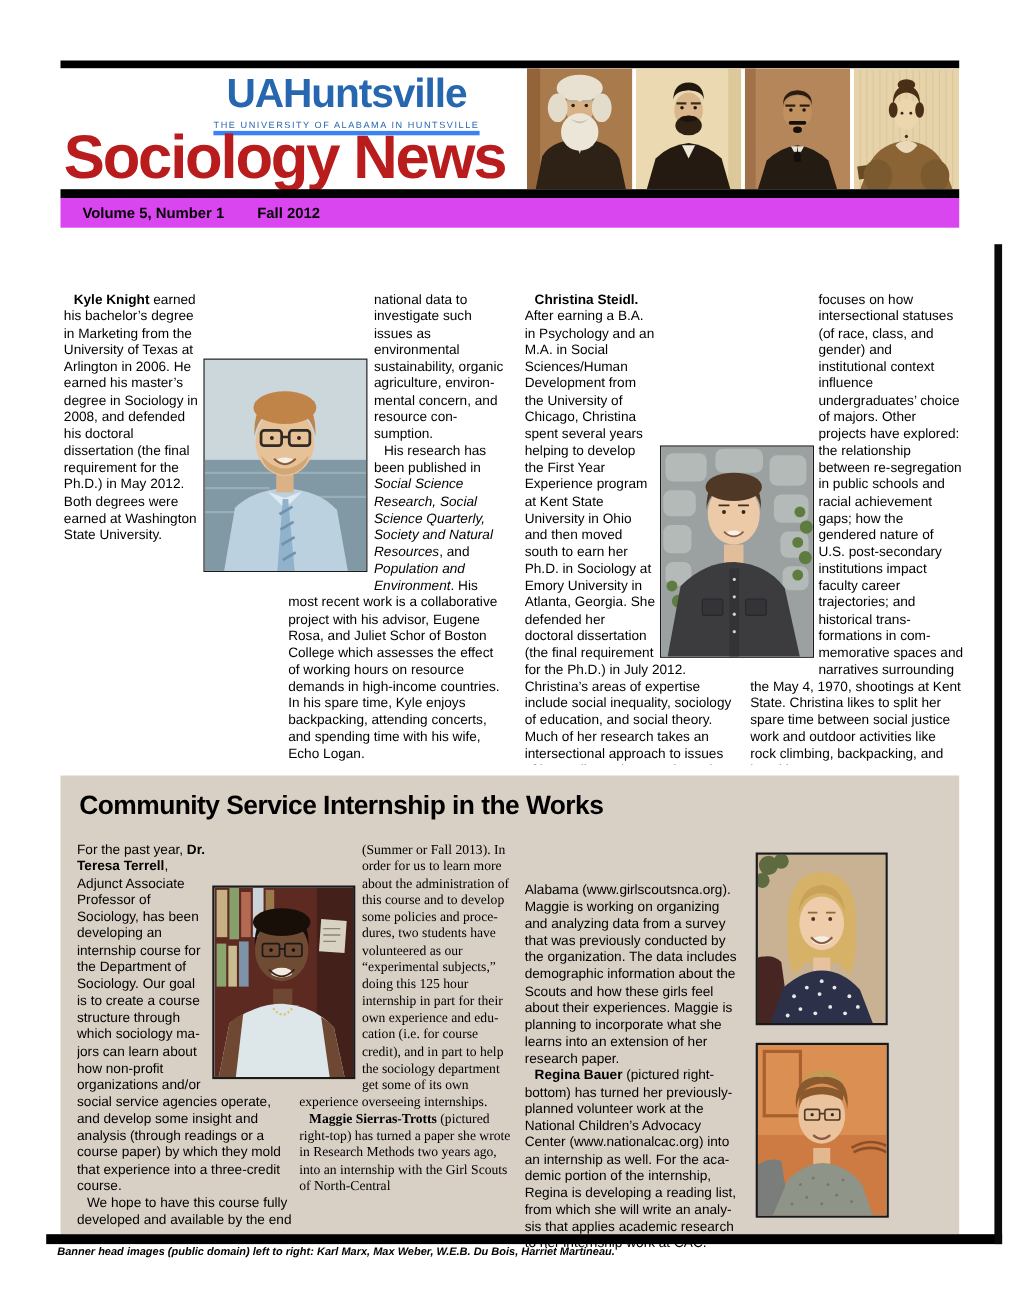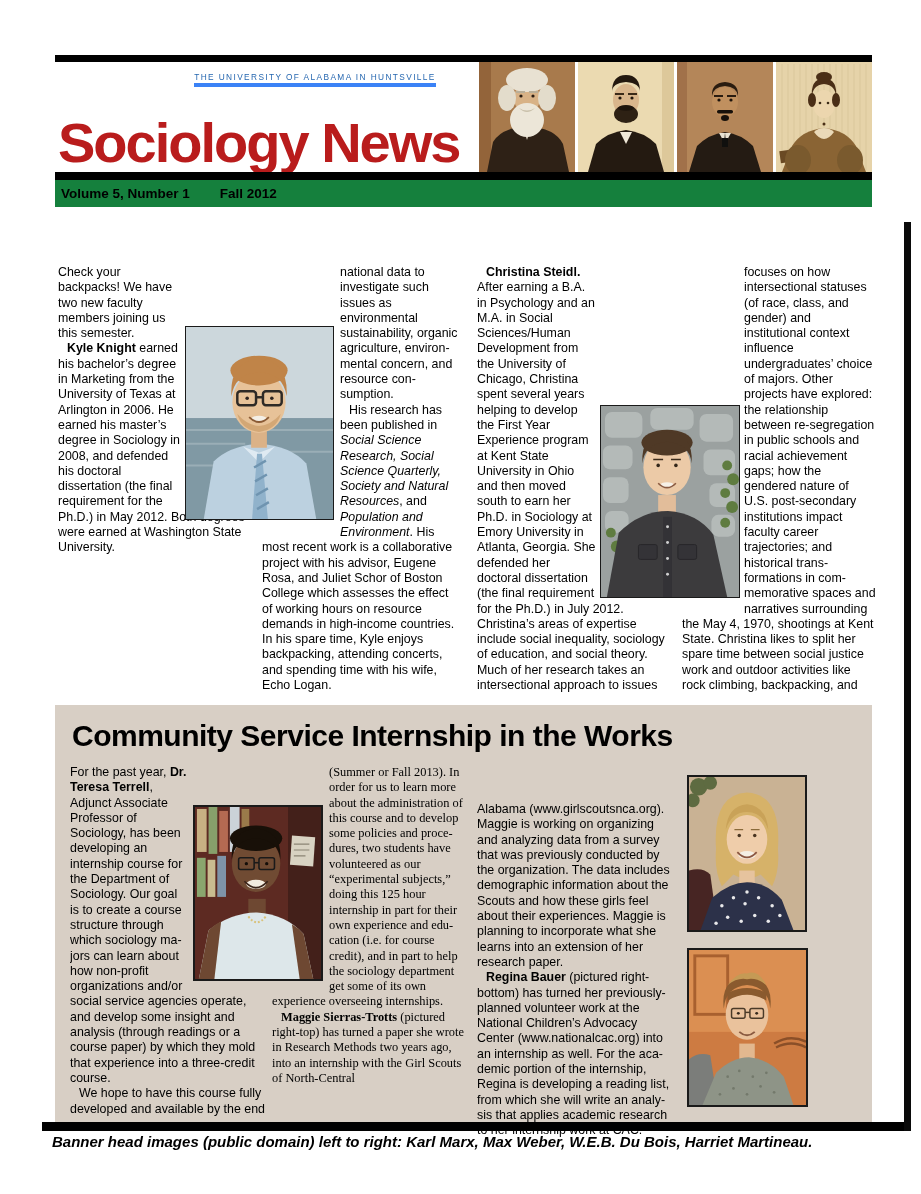--- a/index.html
+++ b/index.html
@@ -13,22 +13,22 @@
   .logo-tagline { display:inline-block; font-size:8.3px; letter-spacing:1.4px; color:#2667b0;
                   border-bottom:4px solid #3b82f6; padding-bottom:1px; margin-top:1px; white-space:nowrap; }
   .news-title { position:absolute; left:58px; top:110px; font-size:56px; font-weight:700;
                 letter-spacing:-2px; color:#b91c1c; white-space:nowrap; }
   .portraits  { position:absolute; left:479px; top:62px; width:393px; height:110px;
                 display:flex; gap:3px; }
   .portrait   { flex:1 1 0; overflow:hidden; }
   .portrait svg { display:block; width:100%; height:100%; }
 
   .black-strip { position:absolute; left:55px; top:172px; width:817px; height:8px; background:#000; }
-  .issue-bar   { position:absolute; left:55px; top:180px; width:817px; height:27px; background:#15803d;
-                 display:flex; align-items:center; padding-left:6px; font-size:13.5px; font-weight:700; }
+  .issue-bar   { position:absolute; left:55px; top:180px; width:817px; height:27px; background:#d946ef;
+                 display:flex; align-items:center; padding-left:20px; font-size:13.5px; font-weight:700; }
   .issue-term  { margin-left:30px; }
 
   
   .headline-1 { position:absolute; left:62px; top:222px; font-size:31px; font-weight:700; letter-spacing:-0.5px; white-space:nowrap; }
   .col { position:absolute; font-size:12.4px; line-height:15.3px; overflow:hidden; }
   .col p { margin:0; }
   .col p.ind { text-indent:9px; }
   .b  { font-weight:700; }
   .it { font-style:italic; }
   .sp-r { float:right; }
@@ -48,40 +48,41 @@
   .photo { position:absolute; border:1px solid #1a1a1a; overflow:hidden; background:#ccc; }
   .photo svg { display:block; width:100%; height:100%; }
   #photo-kyle      { left:185px; top:326px; width:149px; height:194px; }
   #photo-christina { left:600px; top:405px; width:140px; height:193px; }
   #photo-teresa    { left:193px; top:805px; width:130px; height:176px; border-width:2px; }
   #photo-maggie    { left:687px; top:775px; width:120px; height:157px; border-width:2px; }
   #photo-regina    { left:687px; top:948px; width:121px; height:159px; border-width:2px; }
 
   
   .article2-box { position:absolute; left:55px; top:705px; width:817px; height:417px; background:#d8cfc5; }
-  .headline-2 { position:absolute; left:72px; top:719px; font-size:30px; font-weight:700; letter-spacing:-0.5px; white-space:nowrap; }
+  .headline-2 { position:absolute; left:72px; top:719px; font-size:24px; font-weight:700; letter-spacing:-0.5px; white-space:nowrap; }
   #a2c1 { left:70px;  top:765px; width:196px; height:352px; }
   #a2c2 { left:272px; top:765px; width:196px; height:352px;font-family:Liberation Serif, serif; }
   #a2c3 { left:477px; top:802px; width:198px; height:352px; }
   #a2c1 .sp-r { width:77px; height:185px; margin-top:31px; }
   #a2c2 .sp-l { width:57px; height:185px; margin-top:31px; }
 
   
   .bottom-bar { position:absolute; left:42px; top:1122px; width:869px; height:9px; background:#000; }
   .right-rule { position:absolute; left:904px; top:222px; width:7px; height:909px; background:#0a0a0a; }
-  .footer-note { position:absolute; left:52px; top:1133px; font-size:15px; font-style:italic; font-weight:700; }
+  .footer-note { position:absolute; left:52px; top:1133px; font-size:10px; font-style:italic; font-weight:700; }
 </style>
 </head>
 <body>
 
 <div class="page">
 
   <div class="top-rule"></div>
 
   <div class="logo-block">
+    <div class="logo-primary">UAHuntsville</div>
     <div class="logo-tagline">THE UNIVERSITY OF ALABAMA IN HUNTSVILLE</div>
   </div>
 
   <div class="news-title">Sociology News</div>
 
   <div class="portraits">
     <div class="portrait">
       <svg viewBox="0 0 96 110" preserveAspectRatio="none">
         <rect width="96" height="110" fill="#a87a4c"></rect>
         <rect width="12" height="110" fill="#93643a"></rect>
@@ -158,21 +159,20 @@
 
   <div class="issue-bar">
     <span class="issue-volume">Volume 5, Number 1</span>
     <span class="issue-term">Fall 2012</span>
   </div>
 
 
   <div class="col" id="a1c1">
     <div class="sp-r"></div>
     <div>
-        <p><span>Check your backpacks! We have two new faculty members joining us this semester.</span></p>
         <p class="ind"><span class="b">Kyle Knight</span><span> earned his bache­lor’s degree in Mar­keting from the Uni­versity of Texas at Arlington in 2006. He earned his mas­ter’s degree in Soci­ology in 2008, and defended his doctor­al dissertation (the final requirement for the Ph.D.) in May 2012. Both degrees were earned at Washington State University.</span></p>
       </div>
   </div>
   <div class="col" id="a1c2">
     <div class="sp-l"></div>
     <div>
         <p><span>national data to investigate such issues as environmental sustaina­bility, organic agriculture, environ­mental concern, and resource con­sumption.</span></p>
         <p class="ind"><span>His research has been published in </span><span class="it">Social Science Research, Social Science Quarterly, Society and Natural Resources</span><span>, and </span><span class="it">Population and Environment</span><span>. His most recent work is a collaborative project with his advisor, Eugene Rosa, and Juliet Schor of Boston College which assesses the effect of working hours on resource demands in high-income countries. In his spare time, Kyle enjoys backpacking, attending concerts, and spending time with his wife, Echo Logan.</span></p>
       </div>
   </div>

